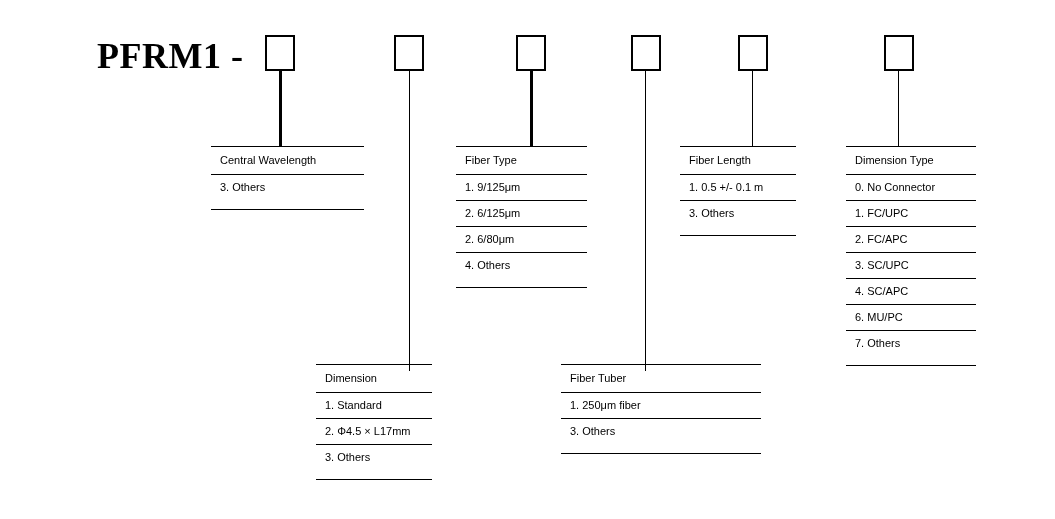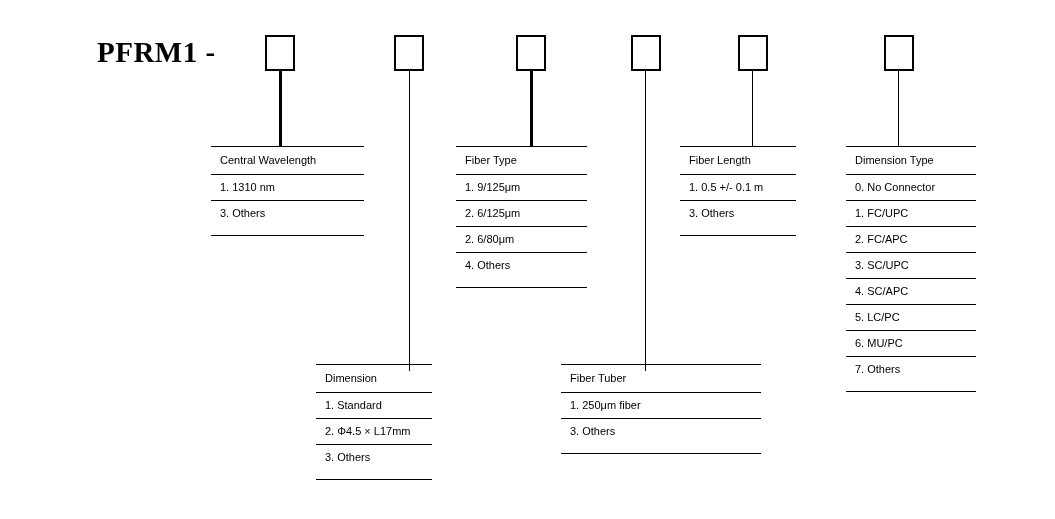--- a/index.html
+++ b/index.html
@@ -17,21 +17,21 @@
     color: #000000;
   }
 
   
   #part-number-title {
     position: absolute;
     left: 97px;
     top: 38px;
     font-family: "Liberation Serif", serif;
     font-weight: bold;
-    font-size: 29px;
+    font-size: 36px;
     letter-spacing: 0.5px;
     white-space: nowrap;
     line-height: 1;
   }
 
   
   .code-box {
     position: absolute;
     width: 30px;
     height: 36px;
@@ -88,21 +88,20 @@
 
   <div class="leader thick" style="left:279px; top:71px; height:76px;"></div>
   <div class="leader thin" style="left:409px; top:71px; height:300px;"></div>
   <div class="leader thick" style="left:530px; top:71px; height:76px;"></div>
   <div class="leader thin" style="left:645px; top:71px; height:300px;"></div>
   <div class="leader thin" style="left:752px; top:71px; height:76px;"></div>
   <div class="leader thin" style="left:898px; top:71px; height:76px;"></div>
 
   <div class="option-table" style="left:211px; top:146px; width:153px;">
       <div class="opt-row header">Central Wavelength</div>
-      <div class="opt-row">1. 1310 nm</div>
       <div class="opt-row last">3. Others</div>
     </div>
   <div class="option-table" style="left:456px; top:146px; width:131px;">
       <div class="opt-row header">Fiber Type</div>
       <div class="opt-row">1. 9/125μm</div>
       <div class="opt-row">2. 6/125μm</div>
       <div class="opt-row">2. 6/80μm</div>
       <div class="opt-row last">4. Others</div>
     </div>
   <div class="option-table" style="left:680px; top:146px; width:116px;">
@@ -110,21 +109,20 @@
       <div class="opt-row">1. 0.5 +/- 0.1 m</div>
       <div class="opt-row last">3. Others</div>
     </div>
   <div class="option-table" style="left:846px; top:146px; width:130px;">
       <div class="opt-row header">Dimension Type</div>
       <div class="opt-row">0. No Connector</div>
       <div class="opt-row">1. FC/UPC</div>
       <div class="opt-row">2. FC/APC</div>
       <div class="opt-row">3. SC/UPC</div>
       <div class="opt-row">4. SC/APC</div>
-      <div class="opt-row">5. LC/PC</div>
       <div class="opt-row">6. MU/PC</div>
       <div class="opt-row last">7. Others</div>
     </div>
 
   <div class="option-table" style="left:316px; top:364px; width:116px;">
       <div class="opt-row header">Dimension</div>
       <div class="opt-row">1. Standard</div>
       <div class="opt-row">2. Φ4.5 × L17mm</div>
       <div class="opt-row last">3. Others</div>
     </div>

